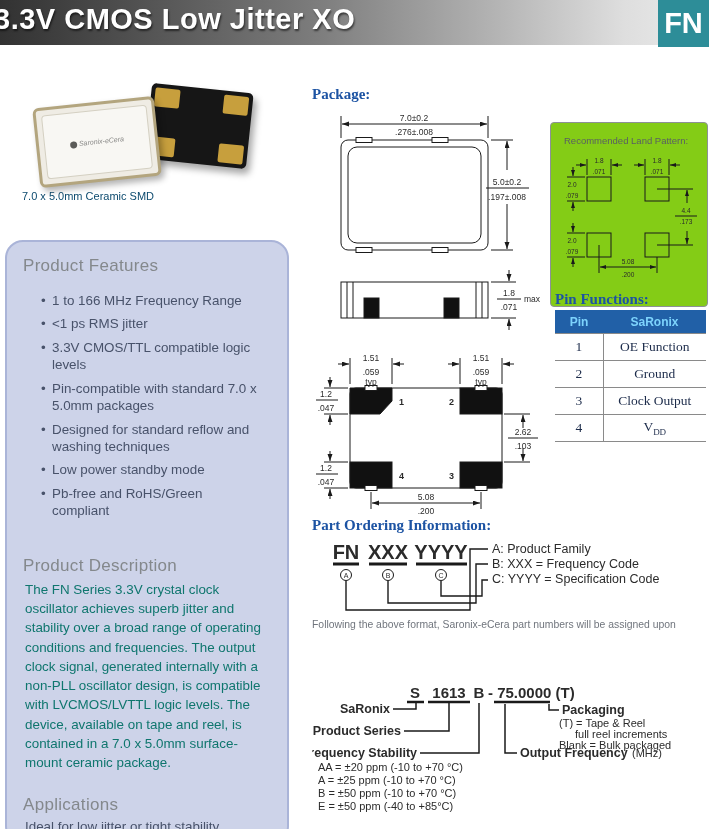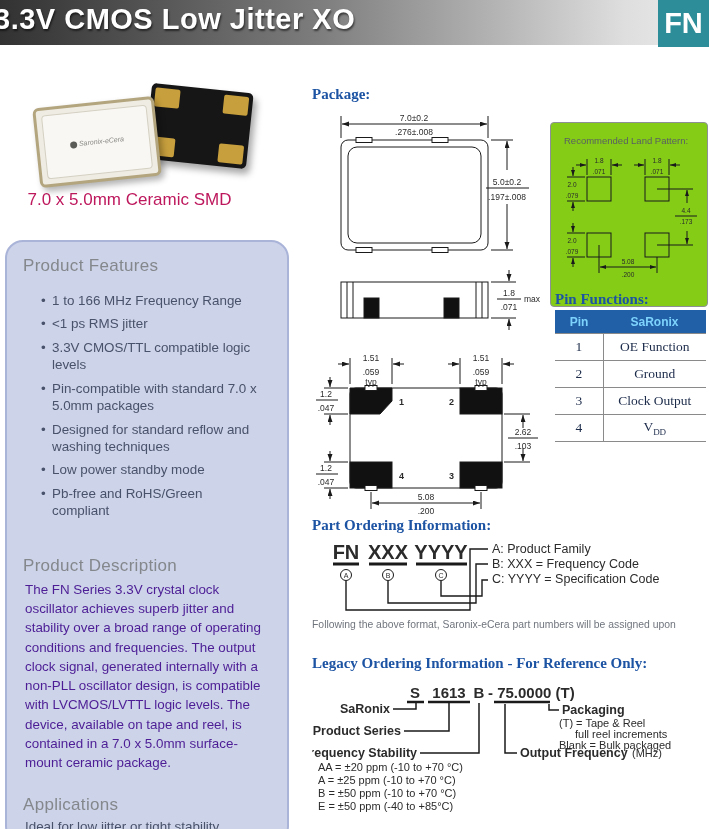--- a/index.html
+++ b/index.html
@@ -18,30 +18,30 @@
     background:#efece4;border:3px solid #b3a57e;border-radius:6px;box-shadow:3px 4px 6px rgba(0,0,0,.3);z-index:2;}
   .chip-top .lid{position:absolute;left:5px;top:5px;right:5px;bottom:5px;background:#f8f7f3;
     border:1px solid #d4d0c2;border-radius:4px;display:flex;align-items:center;justify-content:center;}
   .chip-brand{font-size:7px;color:#8a8a88;font-style:italic;white-space:nowrap;}
   .chip-brand .dot{display:inline-block;width:7px;height:7px;border-radius:50%;background:#5b5b58;
     vertical-align:middle;margin-right:2px;}
   .chip-bottom{position:absolute;left:118px;top:6px;width:102px;height:76px;transform:rotate(6deg);
     background:#161616;border-radius:5px;box-shadow:4px 5px 7px rgba(0,0,0,.35);z-index:1;}
   .pad{position:absolute;width:25px;height:19px;background:#c79f3d;border-radius:2px;}
   .pad.tl{left:4px;top:4px;} .pad.tr{right:4px;top:4px;} .pad.bl{left:4px;bottom:4px;} .pad.br{right:4px;bottom:4px;}
-  .photo-caption{position:absolute;left:22px;top:190px;width:215px;text-align:center;
-    font-size:17px;color:#be185d;}
+  .photo-caption{position:absolute;left:22px;top:190px;width:215px;
+    font-size:11px;color:#0c4a6e;}
   
   .left-panel{position:absolute;left:5px;top:240px;width:280px;height:600px;
     background:#cdd3e9;border:2px solid #aab4d8;border-radius:18px;}
   .panel-h{font-size:17px;color:#84888c;margin:14px 0 4px 16px;letter-spacing:.3px;}
   .bullets{margin:16px;padding:0 8px 0 18px;list-style:none;color:#48526a;font-size:13.4px;line-height:1.3;}
   .bullets li{margin:6px 0;padding-left:11px;position:relative;}
   .bullets li::before{content:"\2022";position:absolute;left:0;}
-  .desc-text{margin:4px 12px 0 18px;color:#4c1d95;font-size:13.4px;line-height:1.44;}
+  .desc-text{margin:4px 12px 0 18px;color:#0f766e;font-size:13.4px;line-height:1.44;}
   .apps-intro{margin:2px 8px 4px 18px;color:#48526a;font-size:13.4px;}
   .apps-cols{display:flex;}
   .apps-cols ul:first-child{width:148px;}
   
   .doc-h{position:absolute;font-family:"Liberation Serif",serif;font-weight:bold;
     font-size:15px;color:#1c53a3;white-space:nowrap;}
   
   .land-box{position:absolute;left:550px;top:98px;width:156px;height:183px;
     border:1.5px solid #8d9196;border-radius:4px;background:#84cc16;margin-top:24px;}
   .land-title{position:absolute;left:13px;top:12px;font-size:9.5px;color:#5a5f63;white-space:nowrap;}
@@ -335,21 +335,20 @@
     <text x="76" y="39.5" text-anchor="middle" font-size="7">B</text>
     <text x="129" y="39.5" text-anchor="middle" font-size="7">C</text>
     <text x="180" y="15" font-size="12.5" fill="#4a5570">A: Product Family</text>
     <text x="180" y="30" font-size="12.5" fill="#4a5570">B: XXX = Frequency Code</text>
     <text x="180" y="45" font-size="12.5" fill="#4a5570">C: YYYY = Specification Code</text>
   </svg>
   <div class="note">
     <div>Following the above format, Saronix-eCera part numbers will be assigned upon</div>
   </div>
 
-  <div class="doc-h" style="left:312px;top:655px;">Legacy Ordering Information - For Reference Only:</div>
   <svg class="sv" style="left:312px;top:676px;" width="397" height="153" viewBox="0 0 397 153">
     <g stroke="#3a455f" fill="none" stroke-width="1.5">
       <line x1="95" y1="26" x2="112" y2="26" stroke="#1b2d54" stroke-width="2.5"></line>
       <line x1="116" y1="26" x2="158" y2="26" stroke="#1b2d54" stroke-width="2.5"></line>
       <line x1="182" y1="26" x2="238" y2="26" stroke="#1b2d54" stroke-width="2.5"></line>
       <path class="ln" d="M81,33 H104 V27" stroke="#3a455f"></path>
       <path class="ln" d="M92,55 H137 V27" stroke="#3a455f"></path>
       <path class="ln" d="M108,77 H167 V27" stroke="#3a455f"></path>
       <path class="ln" d="M193,28 V77 H205" stroke="#3a455f"></path>
       <path class="ln" d="M237,28 V34 H247" stroke="#3a455f"></path>

